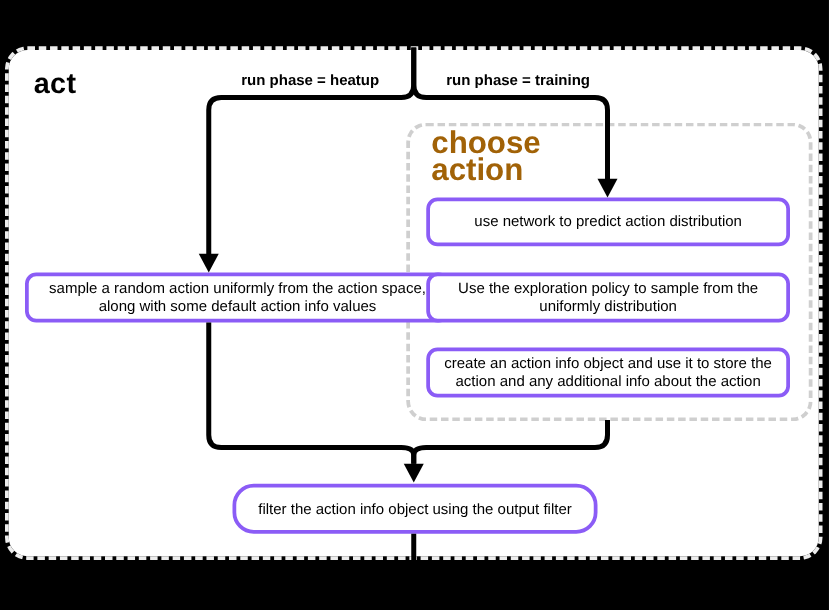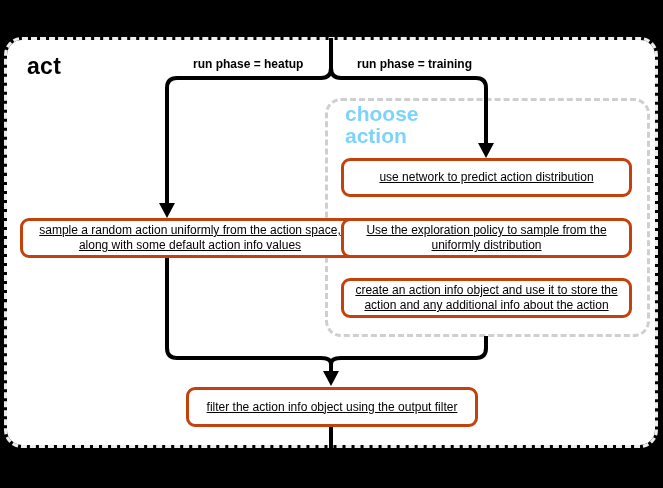--- a/index.html
+++ b/index.html
@@ -39,47 +39,46 @@
     left: 325px; top: 98px;
     width: 319px; height: 233px;
     border: 3px dashed #cfcfcf;
     border-radius: 16px;
     background: transparent;
   }
   .choose-title {
     position: absolute;
     left: 345px; top: 103px;
     width: 95px;
-    font-size: 21px;
+    font-size: 25px;
     line-height: 22px;
     font-weight: 700;
-    color: #7dd3fc;
+    color: #a16207;
   }
   
   .node {
     position: absolute;
     background: #fff;
-    border: 3px solid #c2410c;
+    border: 3px solid #8b5cf6;
     border-radius: 9px;
     display: flex;
     align-items: center;
     justify-content: center;
     text-align: center;
     font-size: 12px;
     line-height: 15px;
     color: #000;
     padding: 2px 10px;
     box-sizing: border-box;
-    text-decoration: underline;
   }
   .node-sample  { left: 20px;  top: 218px; width: 340px; height: 40px; }
   .node-predict { left: 341px; top: 158px; width: 291px; height: 39px; }
   .node-explore { left: 341px; top: 218px; width: 291px; height: 40px; }
   .node-create  { left: 341px; top: 278px; width: 291px; height: 40px; }
-  .node-filter  { left: 186px; top: 387px; width: 292px; height: 40px; }
+  .node-filter  { left: 186px; top: 387px; width: 292px; height: 40px; border-radius: 17px; }
   
   .branch-label {
     position: absolute;
     font-size: 12px;
     font-weight: 700;
     color: #000;
     white-space: nowrap;
   }
   .label-heatup   { left: 193px; top: 57px; }
   .label-training { left: 357px; top: 57px; text-align: right; }

